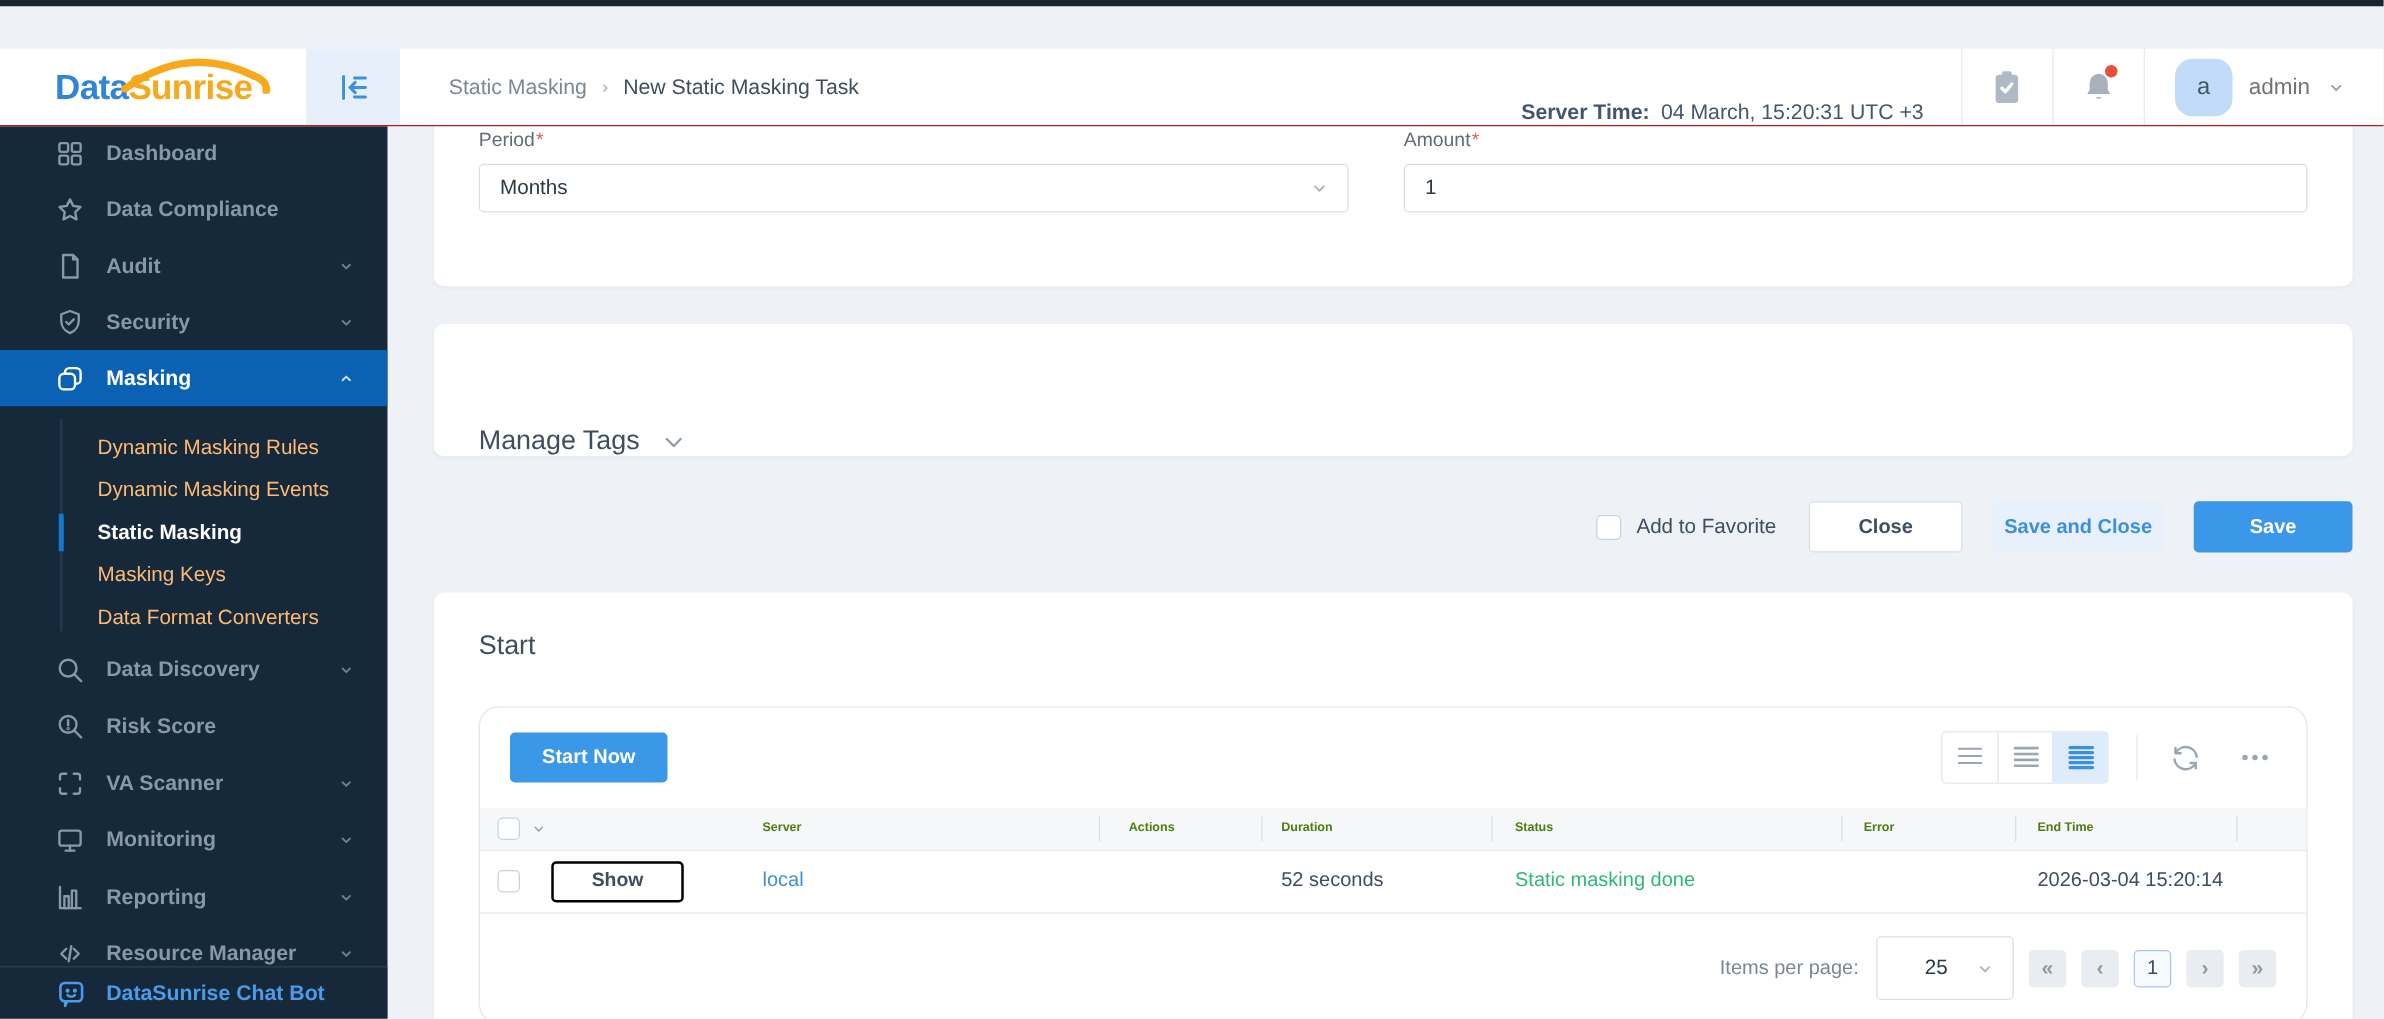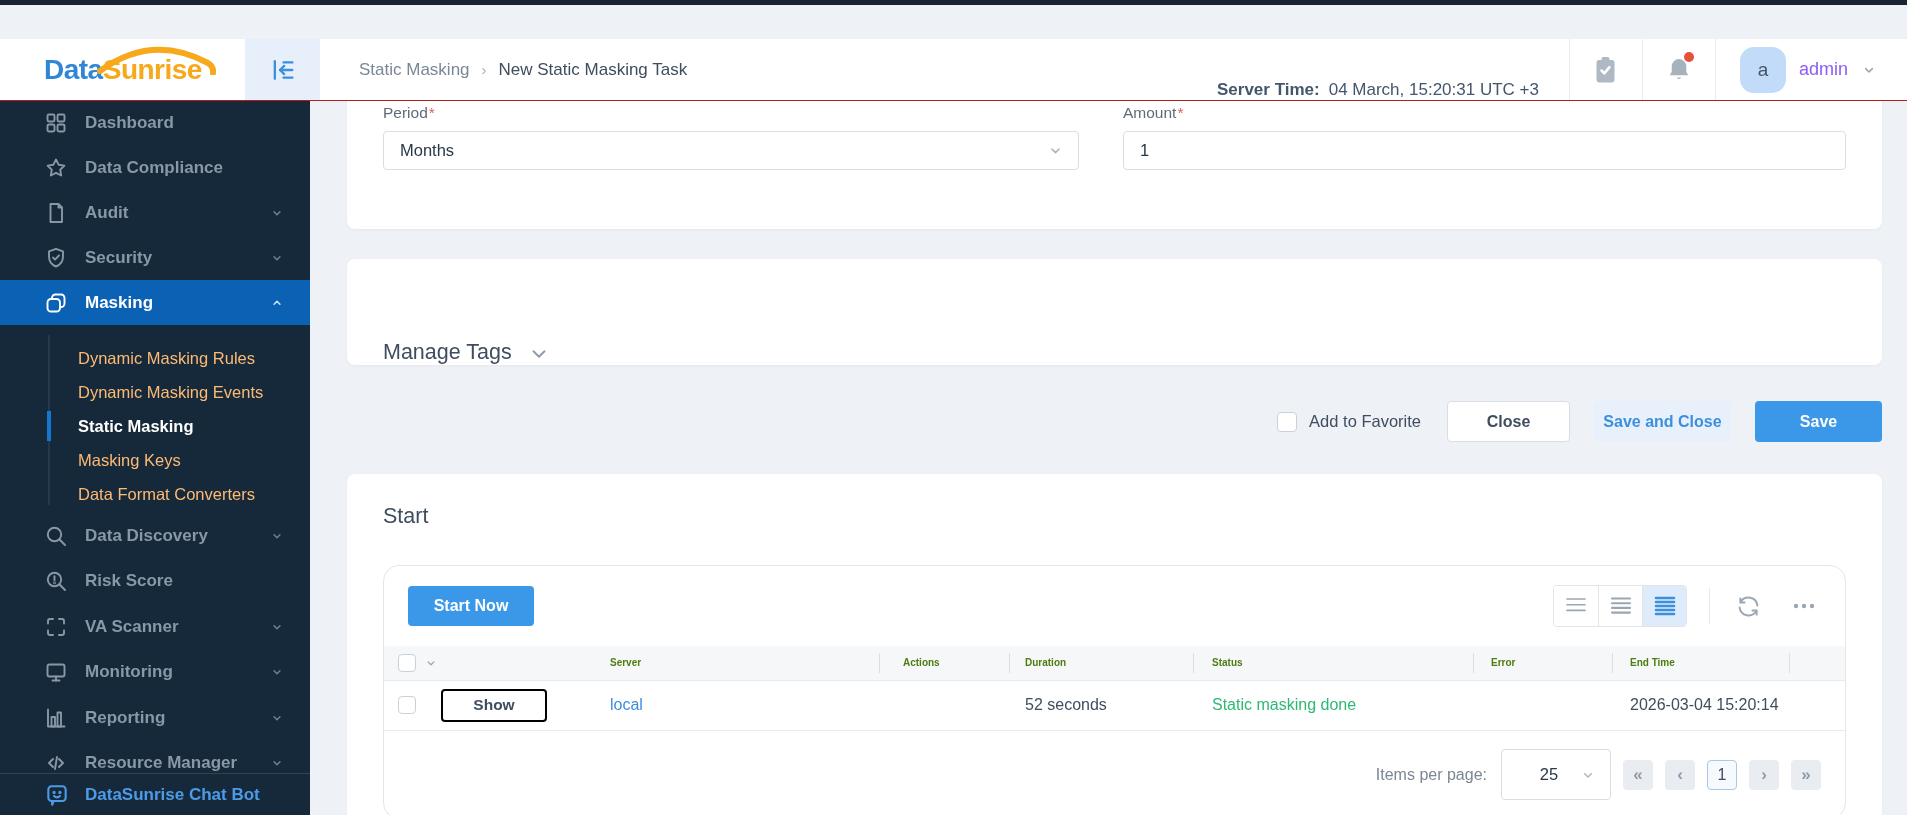--- a/index.html
+++ b/index.html
@@ -26,21 +26,21 @@
   .header-right { margin-left:auto; display:flex; align-items:stretch; }
   .server-time { display:flex; align-items:flex-end; font-size:17px; padding-right:30px; }
   .st-label { font-weight:700; color:#44566b; margin-right:9px; }
   .st-value { color:#44566b; }
   .hdr-divider { width:1px; background:#e8ecf0; }
   .hdr-icon-btn { width:72px; display:flex; align-items:center; justify-content:center; position:relative; cursor:pointer; }
   .bell-dot { position:absolute; top:13px; right:21px; width:10px; height:10px; border-radius:50%; background:var(--alert); }
   .user-area { display:flex; align-items:center; padding:0 30px 0 24px; gap:13px; cursor:pointer; }
   .avatar { width:46px; height:46px; border-radius:14px; background:#c2dbf9; color:#44566b;
             display:flex; align-items:center; justify-content:center; font-size:19px; }
-  .user-name { font-size:18px; color:#8b5cf6; }
+  .user-name { font-size:18px; color:#737373; }
   .user-chevron { color:#9aa7b3; }
 
   
   .sidebar { position:absolute; left:0; top:67px; width:310px; bottom:0; background:var(--sidebar-bg); z-index:20; overflow:hidden; }
   .nav-upper { padding-top:33px; }
   .nav-item { height:45px; display:flex; align-items:center; padding:0 26px 0 44px; cursor:pointer;
               color:#8798a7; font-size:17px; font-weight:600; }
   .nav-item .nav-ico { width:26px; height:26px; flex:0 0 26px; margin-right:15px; display:flex; align-items:center; }
   .nav-item .nav-label { flex:1; white-space:nowrap; overflow:hidden; }
   .nav-item .nav-chevron { color:#6d8093; display:flex; }

